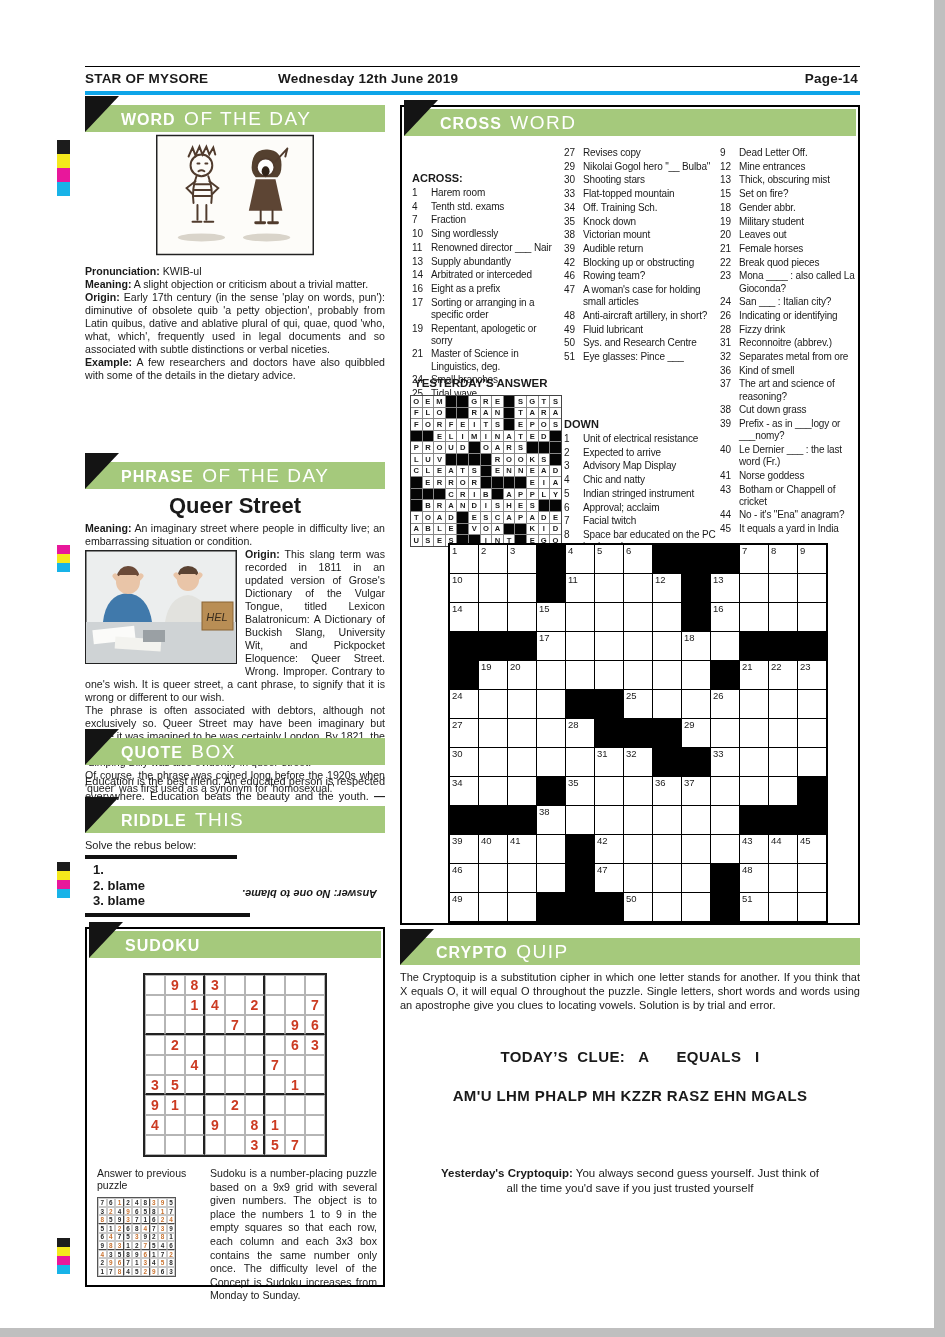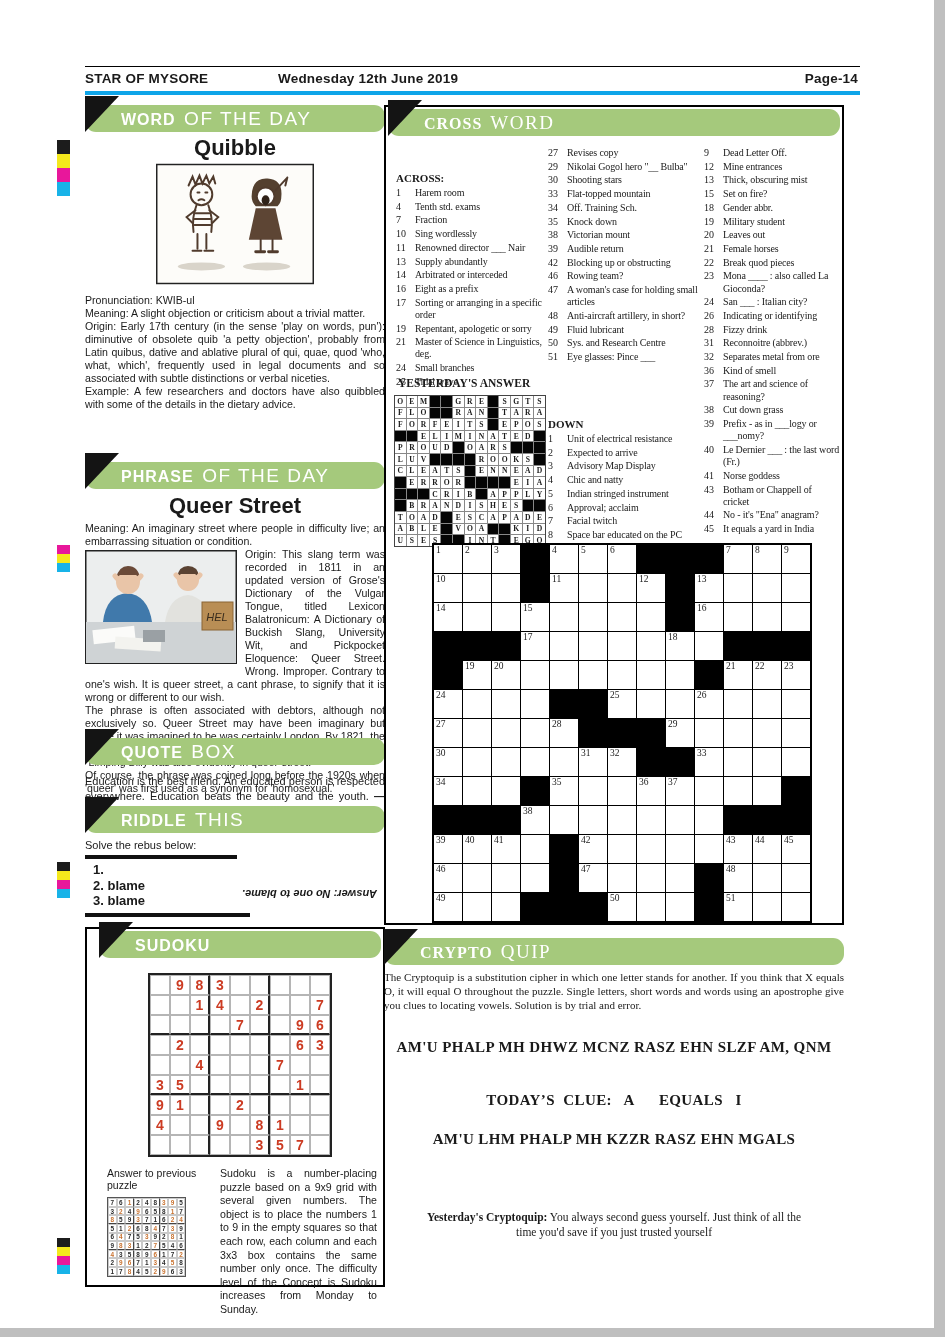--- a/index.html
+++ b/index.html
@@ -21,34 +21,34 @@
   .regs{position:absolute;left:57px;width:13px;}
   .regs div{width:13px;}
   .rm1{top:140px;} .rm1 div{height:14px;}
   .rm2{top:545px;} .rm2 div{height:9px;}
   .rm3{top:862px;} .rm3 div{height:9px;}
   .rm4{top:1238px;} .rm4 div{height:9px;}
   .c-k{background:#1c1c1c;} .c-y{background:#f4e81c;} .c-m{background:#e8179b;} .c-c{background:#18b3e8;}
 
   
   .col-left{position:absolute;left:85px;top:105px;width:300px;height:1232px;}
-  .col-right{position:absolute;left:384px;top:105px;width:460px;height:1232px;font-family:Liberation Serif, serif;}
+  .col-right{position:absolute;left:400px;top:105px;width:460px;height:1232px;}
   .sec{position:absolute;left:0;width:100%;}
 
   
   .bar{position:relative;background:#a5c97c;height:27px;line-height:27px;padding-left:36px;
-       white-space:nowrap;overflow:visible;border-radius:11px;}
+       white-space:nowrap;overflow:visible;}
   .corner{position:absolute;left:0;top:-9px;width:0;height:0;
           border-top:36px solid #141414;border-right:34px solid transparent;}
   .bb{color:#fff;font-weight:bold;font-size:16px;letter-spacing:1px;}
   .bl{color:#fff;font-weight:normal;font-size:19px;letter-spacing:1.5px;margin-left:4px;}
 
   .word-title{font-size:22px;font-weight:bold;text-align:center;margin:3px 0 2px 0;}
   .para{font-size:10.6px;line-height:13px;text-align:justify;margin:0 0 0 0;}
-  .para b{font-weight:normal;}
+  .para b{font-weight:bold;}
 
   .cartoon-wrap{text-align:center;margin:2px 0 5px 0;}
   .cartoon{width:158px;height:122px;}
   .photo{float:left;width:152px;height:114px;margin:2px 8px 2px 0;}
 
   .s-word{top:0;}
   .s-word .paras{margin-top:2px;}
   .s-odd{top:283px;}
   .odd-word{font-size:16px;font-weight:bold;text-align:center;margin-top:6px;}
   .odd-def{font-size:11px;text-align:center;margin-top:3px;}
@@ -59,21 +59,21 @@
   .s-riddle{top:701px;}
   .riddle-prompt{font-size:11px;margin-top:6px;}
   .rule{background:#111;height:4px;margin-top:4px;}
   .rule1{width:152px;}
   .rule2{width:165px;}
   .riddle-list{font-size:13px;font-weight:600;line-height:15.5px;margin:3px 0 3px 8px;}
   .riddle-answer{position:absolute;right:8px;top:82px;transform:rotate(180deg);
                  font-size:11px;font-weight:bold;font-style:italic;}
 
   
-  .s-sudoku{top:822px;height:360px;border:2.5px solid #000;box-sizing:border-box;background:#fff;padding-left:10px;}
+  .s-sudoku{top:822px;height:360px;border:2.5px solid #000;box-sizing:border-box;background:#fff;}
   .s-sudoku .bar{margin:2px;}
   .sudoku-grid{display:inline-grid;grid-template-columns:repeat(9,20px);grid-auto-rows:20px;
                border:2px solid #222;margin-top:13px;}
   .sudoku-center{text-align:center;}
   .sc{border:1px solid #b5b5b5;display:flex;align-items:center;justify-content:center;
       font-size:14px;font-weight:bold;color:#cc3b22;background:#fff;box-sizing:border-box;}
   .sc.vr{border-right:2px solid #222;}
   .sc.hb{border-bottom:2px solid #222;}
   .sudoku-bottom{display:flex;margin:10px 6px 0 10px;}
   .sb-left{width:105px;flex:none;}
@@ -161,21 +161,20 @@
   </div>
 
   <div class="col-left">
 
     <div class="sec s-word">
       <div class="bar">
         <span class="corner"></span>
         <b class="bb">WORD</b>
         <span class="bl">OF THE DAY</span>
       </div>
-      <div class="word-title">Quibble</div>
       <div class="cartoon-wrap">
         <svg class="cartoon" viewBox="0 0 160 122">
           <rect x="0.75" y="0.75" width="158.5" height="120.5" fill="#fdfcf9" stroke="#222" stroke-width="1.5"></rect>
           <ellipse cx="46" cy="104" rx="24" ry="4" fill="#d9d4ca"></ellipse>
           <ellipse cx="112" cy="104" rx="24" ry="4" fill="#d9d4ca"></ellipse>
           <g stroke="#503b2d" stroke-width="2" fill="none" stroke-linecap="round">
             <path d="M33 22 l4-9 3 8 4-9 3 8 4-8 3 8 4-7 2 7"></path>
             <circle cx="46" cy="31" r="11"></circle>
             <path d="M42 29 h2 M50 29 h2"></path>
             <path d="M43 37 q3 -2 6 0"></path>
@@ -1162,19 +1161,18 @@
         </div>
     </div>
 
     <div class="sec cq">
       <div class="bar">
         <span class="corner"></span>
         <b class="bb">CRYPTO</b>
         <span class="bl">QUIP</span>
       </div>
       <p class="cq-intro">The Cryptoquip is a substitution cipher in which one letter stands for another. If you think that X equals O, it will equal O throughout the puzzle. Single letters, short words and words using an apostrophe give you clues to locating vowels. Solution is by trial and error.</p>
-      <div class="cq-line cq-line1">AM'U PHALP MH DHWZ MCNZ RASZ EHN SLZF AM, QNM</div>
       <div class="cq-line cq-clue">TODAY’S  CLUE:   A      EQUALS   I</div>
       <div class="cq-line cq-line2">AM'U LHM PHALP MH KZZR RASZ EHN MGALS</div>
       <p class="cq-yday"><b>Yesterday's Cryptoquip:</b> <span>You always second guess yourself. Just think of all the time you'd save if you just trusted yourself</span></p>
     </div>
   </div>
 </div>
 
 </body></html>

